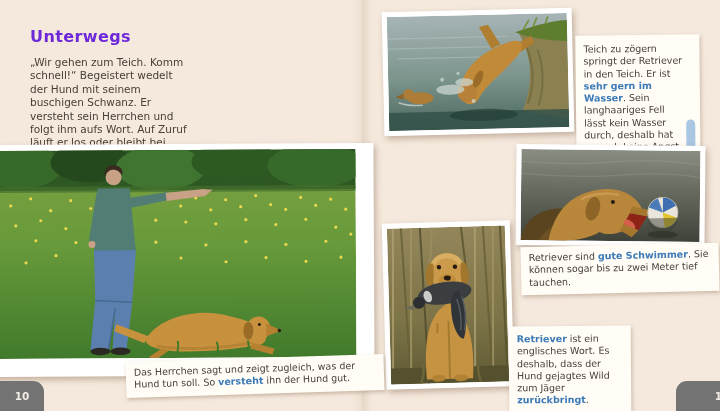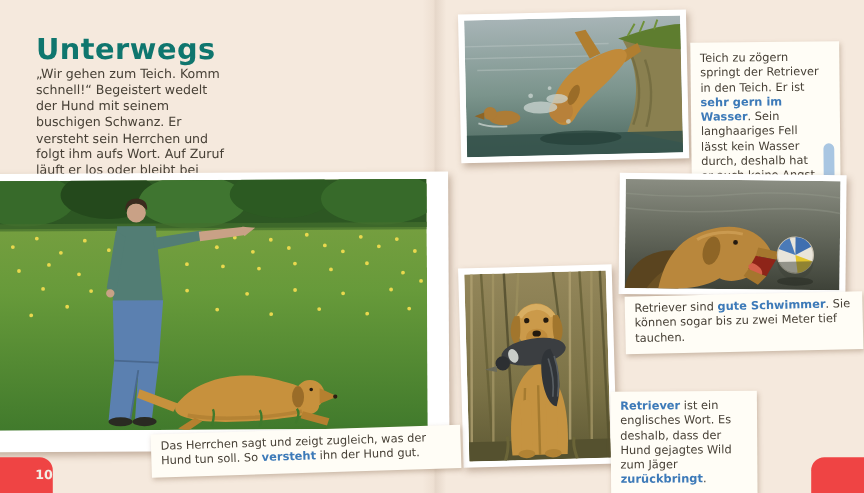--- a/index.html
+++ b/index.html
@@ -1,21 +1,21 @@
 <!DOCTYPE html>
 <html><head>
 <meta charset="utf-8">
 <style>
   html,body{margin:0;padding:0;background:#e8dacb;}
   .spread{position:relative;width:720px;height:411px;overflow:hidden;
           background:#f5e9dd;font-family:"DejaVu Sans",sans-serif;color:#474036;}
   .seam{position:absolute;left:352px;top:0;width:20px;height:411px;pointer-events:none;
         background:linear-gradient(90deg,rgba(150,110,80,0) 0%,rgba(150,110,80,.07) 45%,rgba(120,85,60,.12) 55%,rgba(150,110,80,0) 100%);}
-  .title{position:absolute;left:30px;top:27px;font-size:24px;font-weight:bold;
-         color:#0f766e;letter-spacing:.4px;}
+  .title{position:absolute;left:30px;top:27px;font-size:16px;font-weight:bold;
+         color:#6d28d9;letter-spacing:.4px;}
   .bodycol{position:absolute;font-size:10.5px;line-height:13.4px;color:#474036;}
   .col1{left:30px;top:56px;width:158px;}
   .col2{left:190px;top:51px;width:174px;}
   .photo-frame{position:absolute;background:#fff;padding:5px;
                box-shadow:2px 3px 6px rgba(110,75,50,.38);}
   .photo-frame svg{display:block;}
   .frame-main{left:-10px;top:144px;width:372px;height:220px;padding:6px;transform:rotate(-.3deg);}
   .frame-jump{left:383px;top:10px;transform:rotate(-1.3deg);}
   .frame-ball{left:516px;top:145px;transform:rotate(.6deg);}
   .frame-duck{left:384px;top:222px;transform:rotate(-1.6deg);}
@@ -24,22 +24,22 @@
   .cap-main{left:126px;top:358px;width:242px;transform:rotate(-1.8deg);z-index:5;}
   .cap-swim{left:521px;top:245px;width:182px;transform:rotate(-1.3deg);}
   .infobox{position:absolute;background:#fffdf6;font-size:9.5px;line-height:12.3px;
            box-shadow:1px 2px 4px rgba(120,90,60,.35);}
   .info-top{left:576px;top:35px;width:101px;padding:8px 15px 10px 8px;transform:rotate(-.6deg);}
   .info-bottom{left:509px;top:326px;width:106px;padding:7px 8px;transform:rotate(-.4deg);}
   .hl{color:#3d7ab8;font-weight:bold;}
   .excl{position:absolute;right:5px;bottom:10px;width:9px;}
   .excl .bar{width:9px;height:33px;border-radius:5px;background:#a9c6e2;}
   .excl .dot{width:9px;height:9px;border-radius:50%;background:#a9c6e2;margin-top:4px;}
-  .badge{position:absolute;top:381px;width:44px;height:30px;background:#ef4444;
-         color:#f2ede4;font-size:10.5px;font-weight:bold;text-align:right;line-height:30px;}
+  .badge{position:absolute;top:381px;width:44px;height:30px;background:#737373;
+         color:#f2ede4;font-size:10.5px;font-weight:bold;text-align:center;line-height:30px;}
   .badge-left{left:0;border-radius:0 11px 0 0;}
   .badge-right{left:676px;border-radius:11px 0 0 0;padding-left:24px;}
 </style>
 </head>
 <body>
 
 <div class="spread">
 
   <div class="seam"></div>
 

